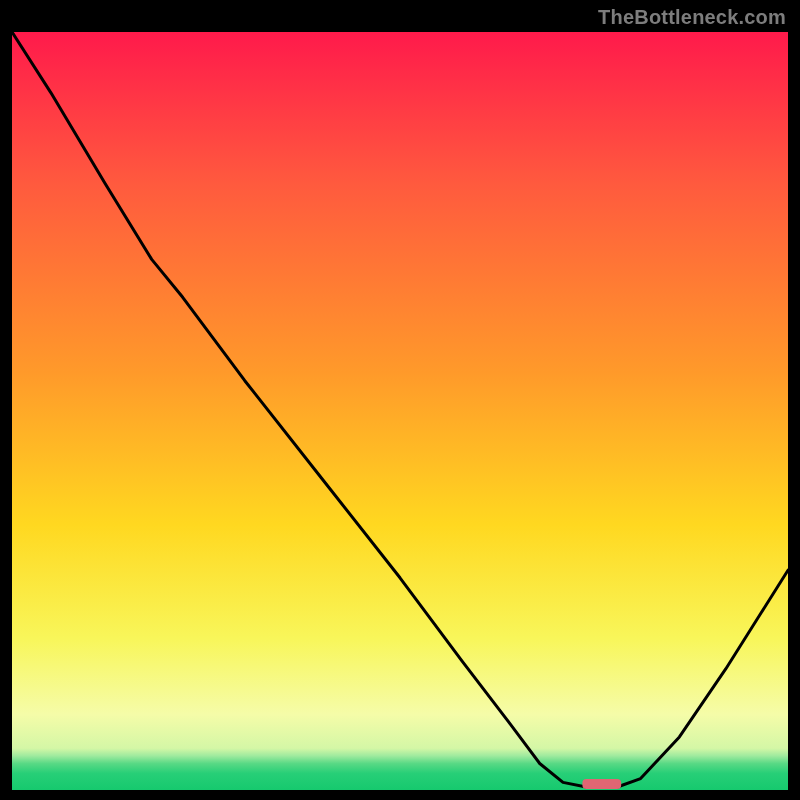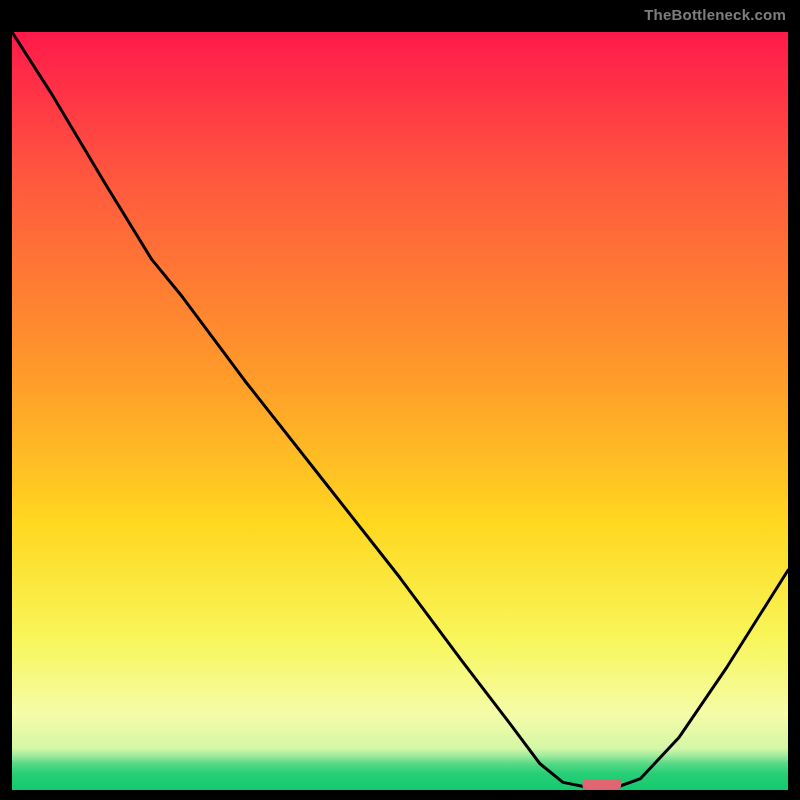--- a/index.html
+++ b/index.html
@@ -23,21 +23,21 @@
     left: 0;
     top: 0;
     width: 776px;
     height: 758px;
   }
   .watermark {
     position: absolute;
     top: 6px;
     right: 14px;
     font-family: Arial, Helvetica, sans-serif;
-    font-size: 15px;
+    font-size: 20px;
     font-weight: 600;
     color: #7d7d7d;
     letter-spacing: 0.2px;
   }
 </style>
 </head>
 <body>
 
 <div class="watermark">TheBottleneck.com</div>
 

